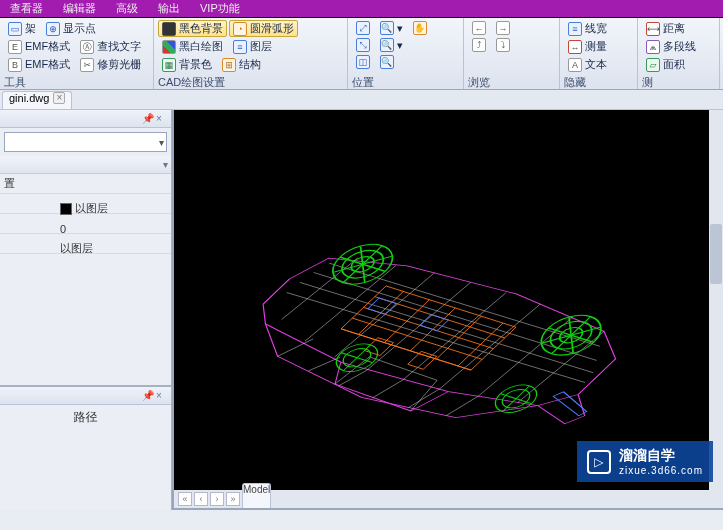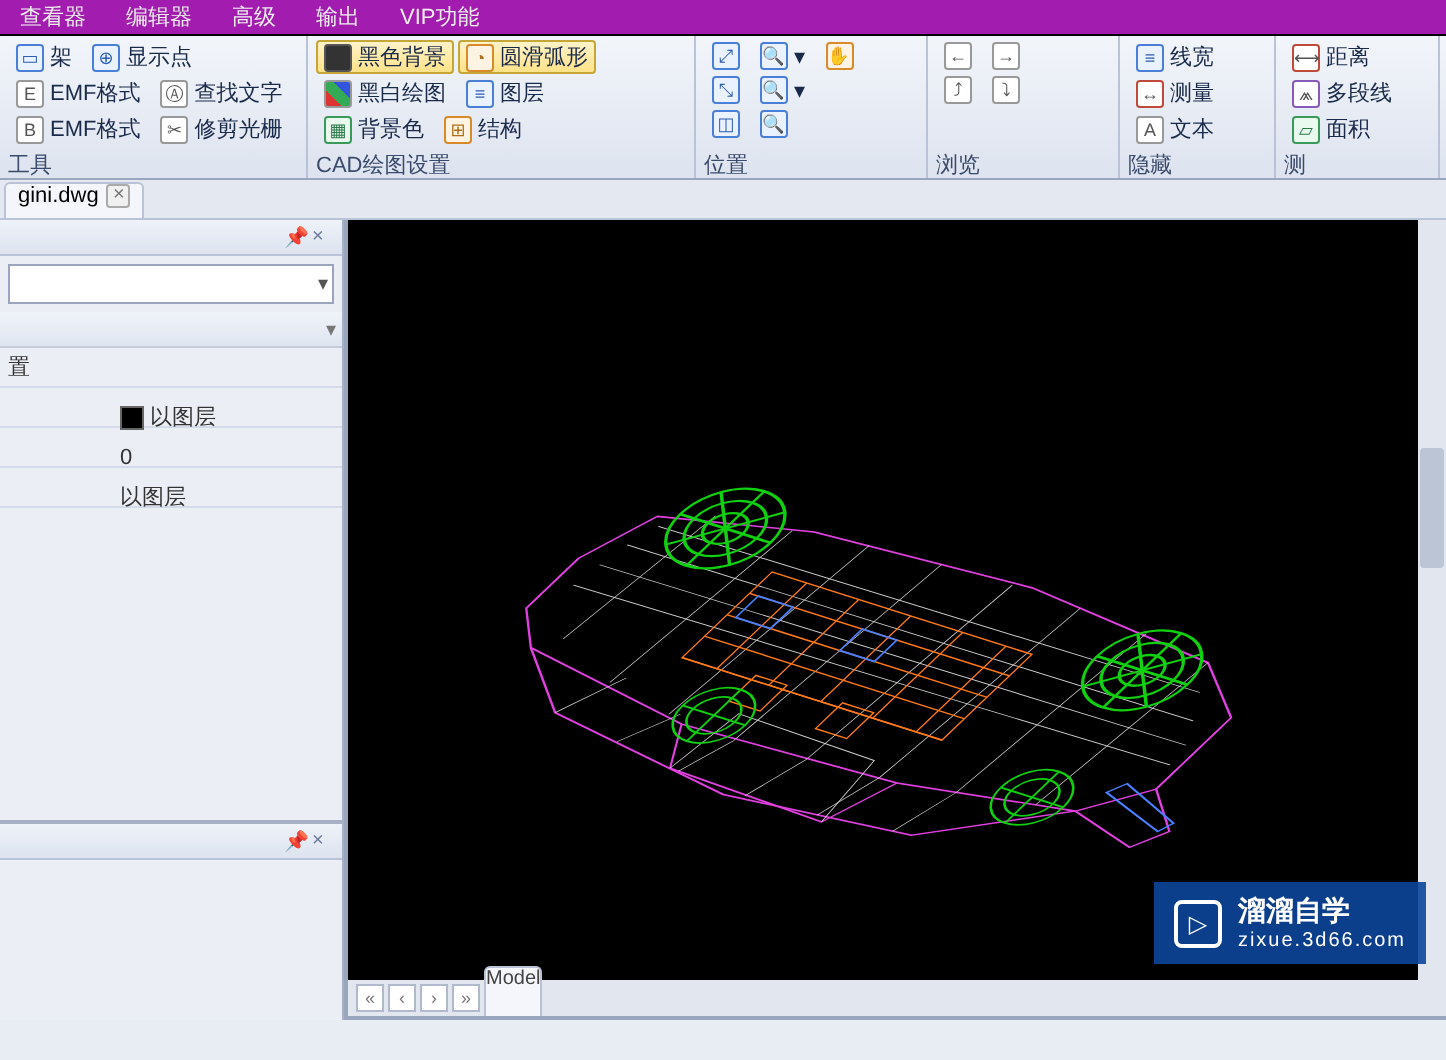--- a/index.html
+++ b/index.html
@@ -283,20 +283,21 @@
           <span class="k"></span>
           <span class="v">以图层</span>
         </div>
     </div>
     <div style="flex:1"></div>
     <div class="pathpanel">
       <div class="panelhead">
           <span class="pin">📌</span>
           <span class="pin">×</span>
         </div>
+      <div class="pathlabel">路径</div>
       <div style="height:80px"></div>
     </div>
   </div>
 
   <div class="viewport">
     <svg class="cadcar" width="480" height="280" viewBox="0 0 480 280">
       <g transform="translate(240,170) scale(1,-0.55) rotate(-30) scale(1,1.5)">
 
         <g stroke="#e040e0" stroke-width="1" fill="none">
           <path d="M -180 -40 L -160 -60 L -60 -75 L 60 -70 L 150 -55 L 175 -30 L 175 20 L 140 45 L 30 55 L -90 48 L -165 30 L -180 -5 Z"></path>

